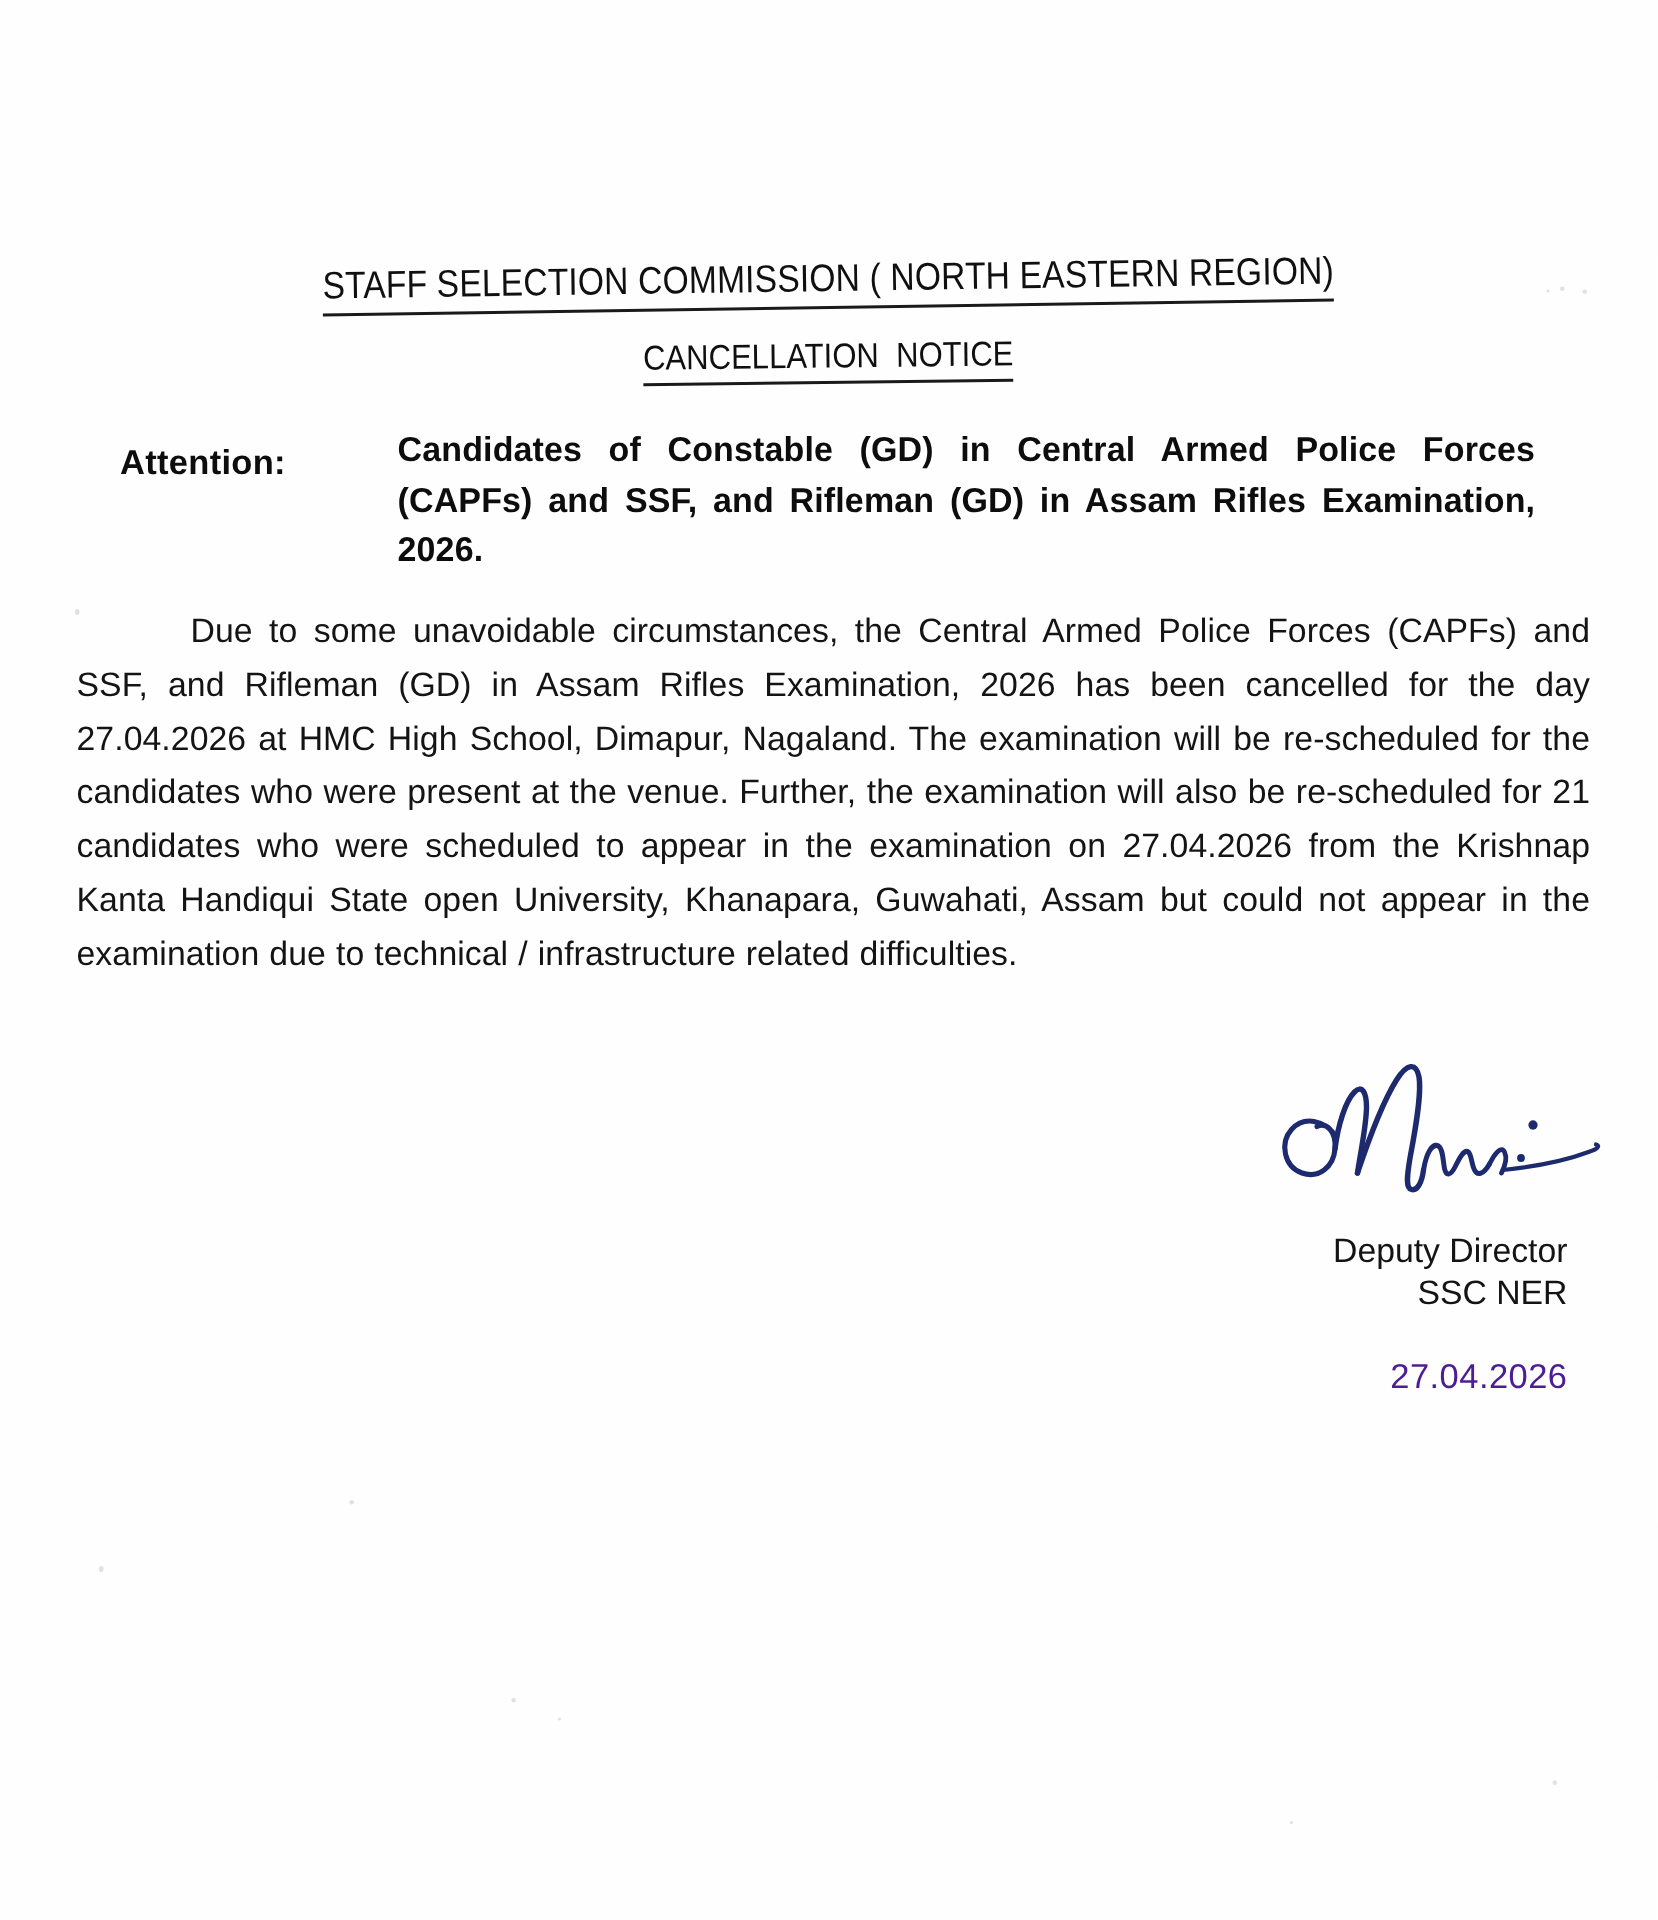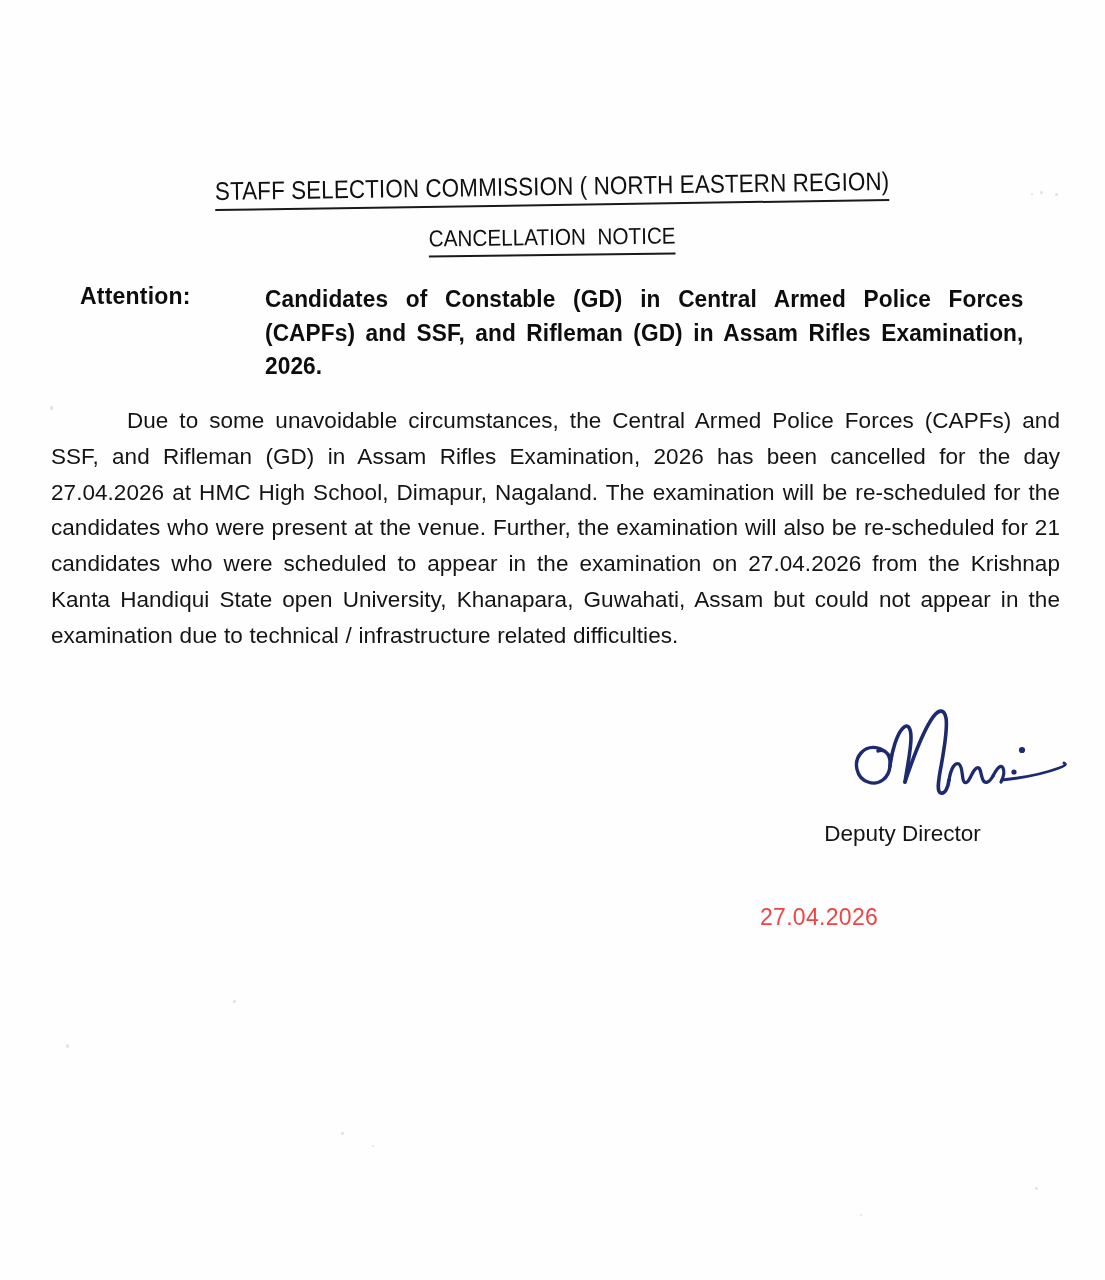--- a/index.html
+++ b/index.html
@@ -77,21 +77,21 @@
   
   .attn {
     position: absolute;
     left: 80px;
     top: 283px;
     width: 955px;
   }
   .attn-label {
     position: absolute;
     left: 0;
-    top: 0;
+    top: 12px;
     font-size: 23px;
     font-weight: bold;
     letter-spacing: .2px;
     color: #0d0d0d;
   }
   .attn-body {
     margin-left: 185px;
     width: 770px;
     font-size: 23px;
     font-weight: bold;
@@ -142,40 +142,41 @@
     width: 285px;
     text-align: center;
     font-size: 22.5px;
     color: #141414;
   }
   .sig-desig {
     position: absolute;
     left: 760px;
     top: 821px;
     width: 285px;
-    text-align: center;
+    text-align: right;
     font-size: 22.5px;
     color: #141414;
   }
   .sig-office {
     position: absolute;
     left: 760px;
     top: 849px;
     width: 285px;
     text-align: right;
     font-size: 22.5px;
     color: #141414;
   }
   .sig-date {
     position: absolute;
     left: 760px;
     top: 904px;
     width: 285px;
-    font-size: 23px;
-    color: #ef4444;
+    text-align: right;
+    font-size: 23px;
+    color: #4c1d95;
     letter-spacing: .3px;
   }
 </style>
 </head>
 <body>
 
 <div class="page">
 
   <div class="speck" style="left:1040px;top:191px;width:3px;height:3px;"></div>
   <div class="speck" style="left:1031px;top:193px;width:2px;height:2px;"></div>
@@ -212,15 +213,16 @@
         <path d="M104 74 C106 62, 110 56, 114 58 C117 60, 117 68, 118 73 C119 78, 122 78, 125 72 C128 66, 131 60, 134 62 C136 64, 136 70, 138 74 C140 78, 144 77, 148 70" stroke-width="3.3"></path>
         <path d="M148 70 C152 62, 156 58, 158 62 C160 66, 158 72, 156 76" stroke-width="3.2"></path>
         <path d="M157 74 C176 72, 198 68, 214 62 C220 60, 222 58, 219 57" stroke-width="2.8"></path>
         <circle cx="177" cy="44" r="3.1" fill="#1e2a6e" stroke="none"></circle>
         <circle cx="169" cy="66" r="2.6" fill="#1e2a6e" stroke="none"></circle>
       </g>
     </svg>
   </div>
 
   <div class="sig-desig">Deputy Director</div>
+  <div class="sig-office">SSC NER</div>
   <div class="sig-date">27.04.2026</div>
 
 </div>
 
 </body></html>

